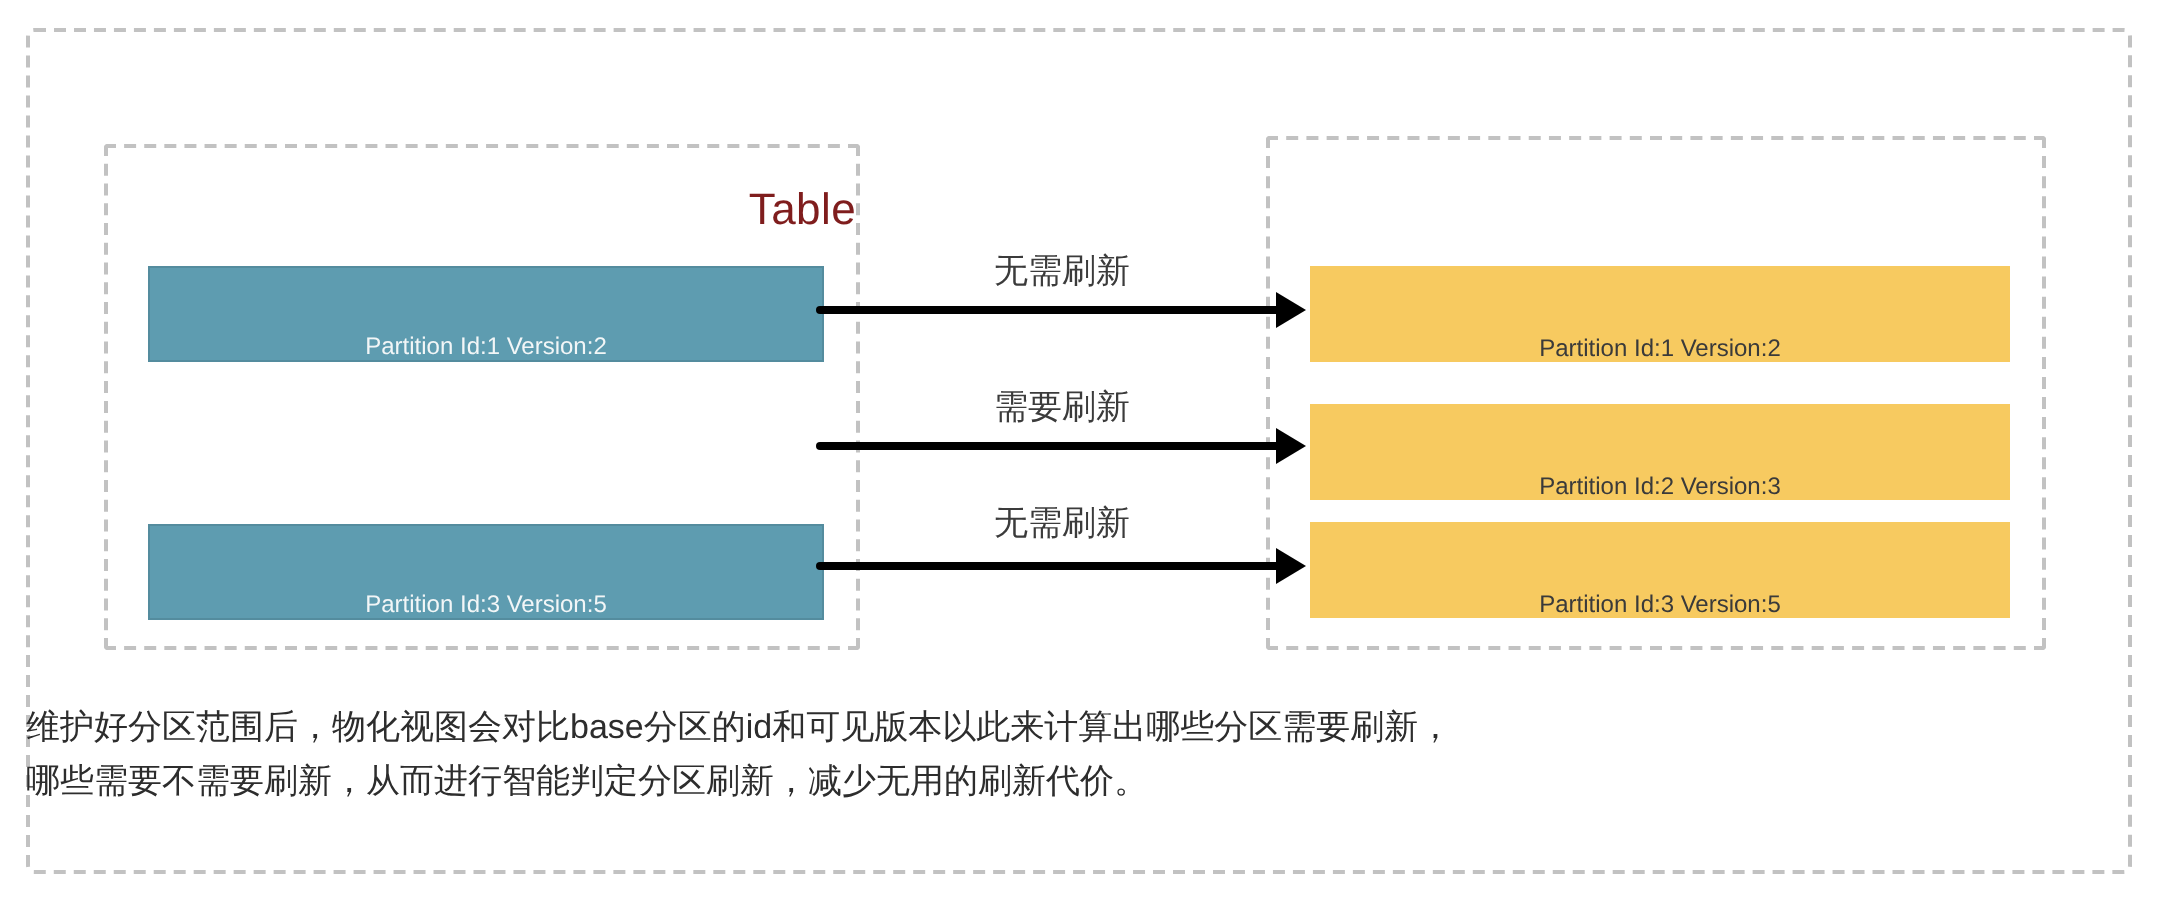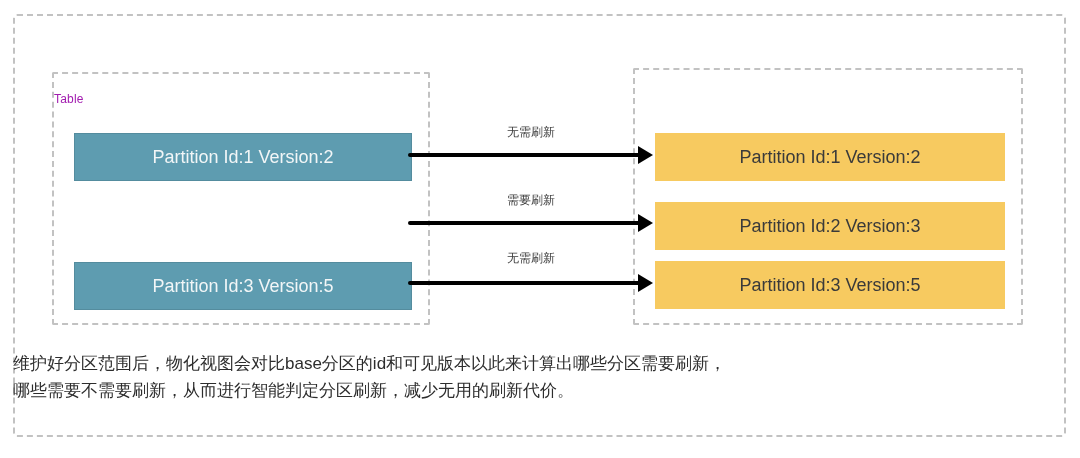--- a/index.html
+++ b/index.html
@@ -27,34 +27,34 @@
     position: absolute;
     border: 2px dashed var(--dashed-border, #c2c2c2);
     box-sizing: border-box;
     border-radius: 2px;
   }
   .table-panel { left: 52px; top: 72px; width: 378px; height: 253px; }
   .mv-panel    { left: 633px; top: 68px; width: 390px; height: 257px; }
   .panel-title {
     position: absolute;
     left: 0; width: 100%;
-    text-align: left;
-    font-size: 12px;
-    color: #a21caf;
+    text-align: right;
+    font-size: 22px;
+    color: #7f1d1d;
     letter-spacing: 0.2px;
   }
   .table-panel .panel-title { top: 18px; }
   .mv-panel .panel-title    { top: 22px; }
   .pbox {
     position: absolute;
     height: 48px;
     display: flex;
-    align-items: center;
+    align-items: flex-end;
     justify-content: center;
-    font-size: 18px;
+    font-size: 12px;
     box-sizing: border-box;
   }
   .pbox.blue {
     left: 20px; width: 338px;
     background: var(--table-box, #5E9CB0);
     border: 1px solid rgba(0,0,0,0.10);
     color: #f2f6f7;
   }
   .pbox.yellow {
     left: 20px; width: 350px;
@@ -82,21 +82,21 @@
     width: 0; height: 0;
     border-top: 9px solid transparent;
     border-bottom: 9px solid transparent;
     border-left: 15px solid var(--arrow, #000000);
   }
   .arrow-label {
     position: absolute;
     left: 431px;
     width: 200px;
     text-align: center;
-    font-size: 12px;
+    font-size: 17px;
     color: #3b3b3b;
   }
   .a1-line { top: 153px; } .a1-head { top: 146px; } .a1-label { top: 124px; }
   .a2-line { top: 221px; } .a2-head { top: 214px; } .a2-label { top: 192px; }
   .a3-line { top: 281px; } .a3-head { top: 274px; } .a3-label { top: 250px; }
 
   .caption {
     position: absolute;
     left: 13px; top: 350px;
     width: 1053px;

